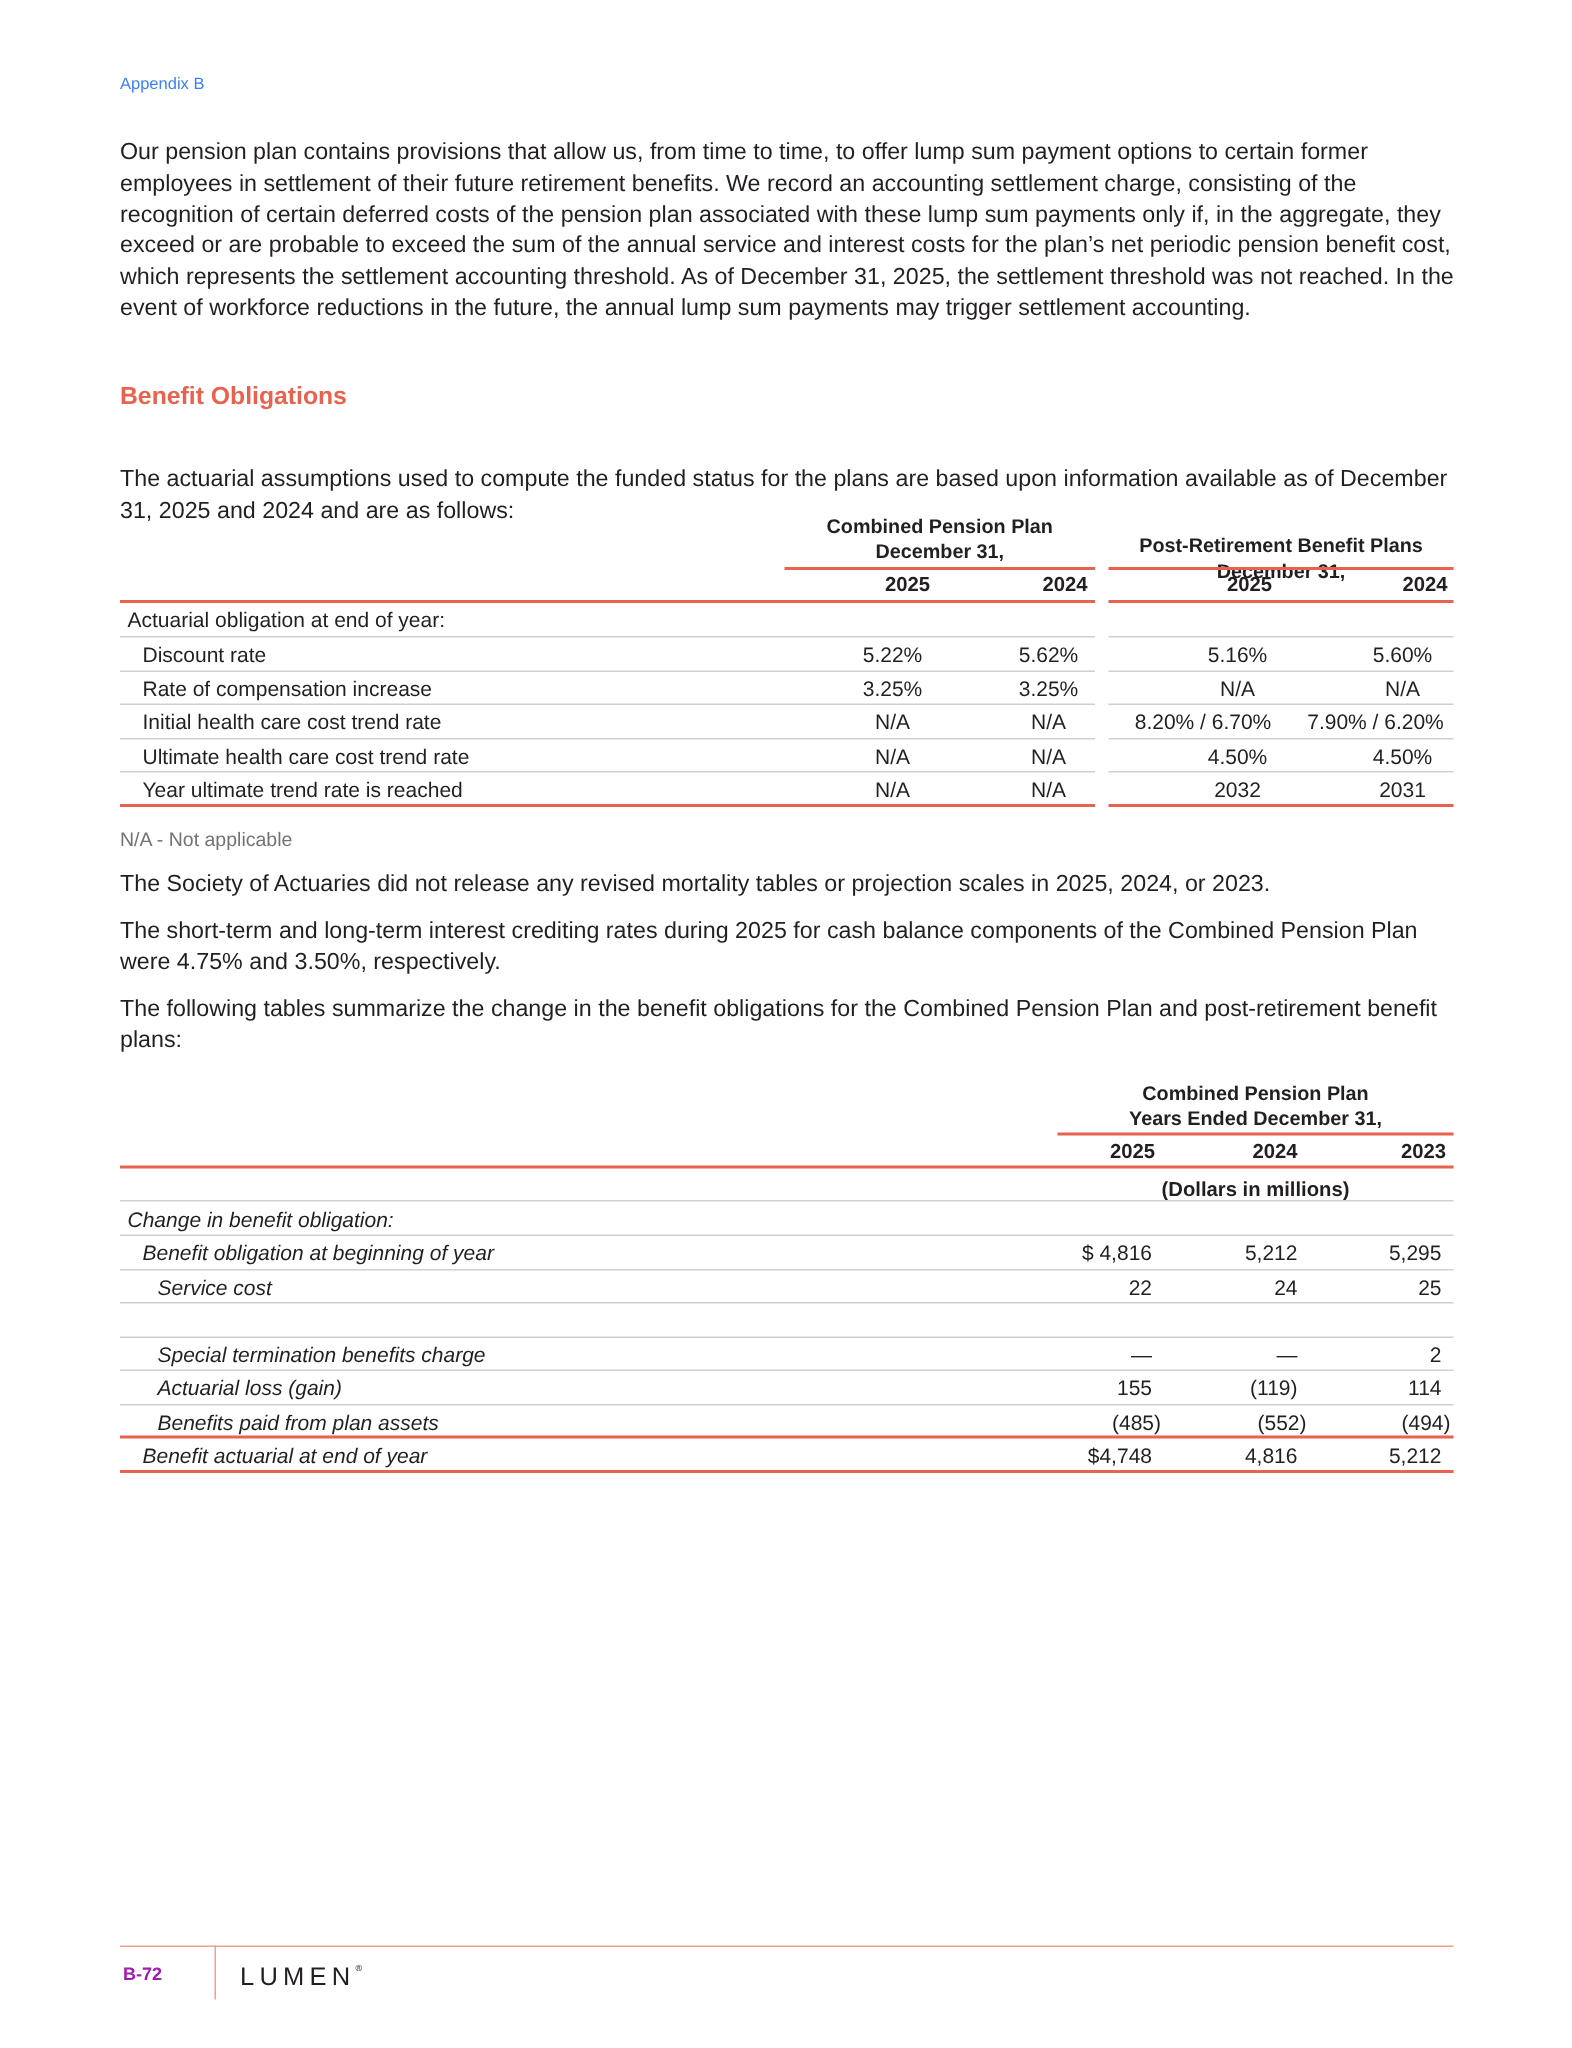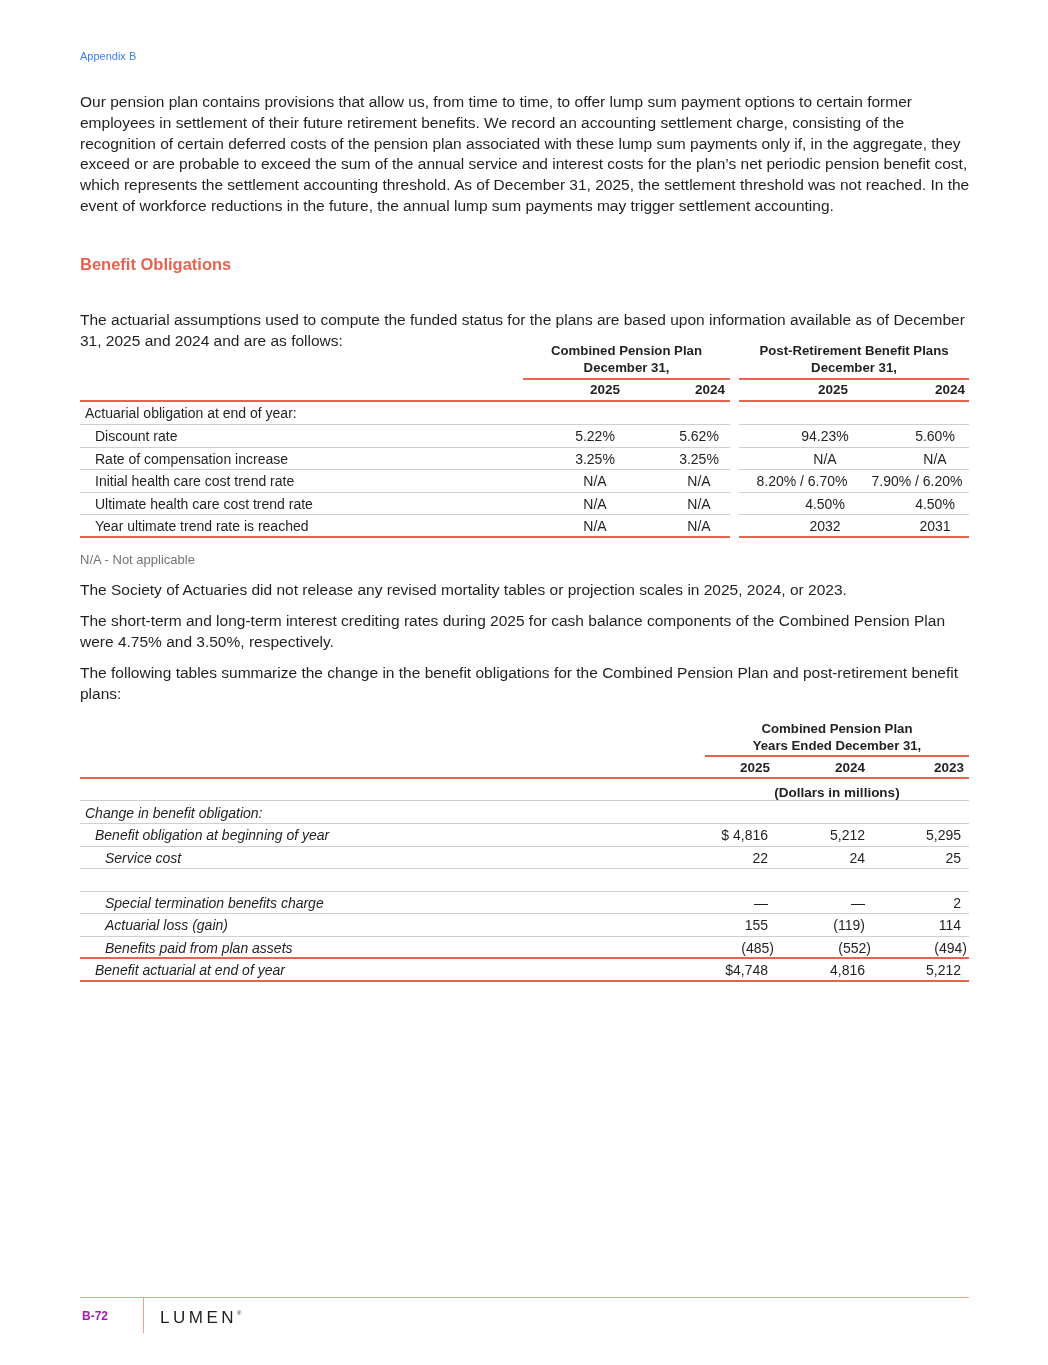--- a/index.html
+++ b/index.html
@@ -27,21 +27,21 @@
       font-size: 13px; color: #737373;
     }
 
     
     .t1 { position: absolute; left: 80px; top: 342px; width: 889px; height: 200px; }
     .t1 .grphdr {
       position: absolute; top: 0; height: 36px;
       font-size: 13.2px; font-weight: bold; text-align: center; line-height: 17px;
     }
     .t1 .grp1 { left: 443px; width: 207px; }
-    .t1 .grp2 { left: 659px; width: 230px; }
+    .t1 .grp2 { left: 659px; width: 230px; margin-top: 13px; }
     .t1 .uline { position: absolute; height: 2px; background: #e8634f; }
     .t1 .yr {
       position: absolute; top: 40px; font-size: 13.5px; font-weight: bold; text-align: right; width: 80px;
     }
     .t1 .row {
       position: absolute; left: 0; width: 889px; height: 22.5px;
       font-size: 14px; line-height: 22px;
     }
     .t1 .row .lbl { position: absolute; left: 0; }
     .t1 .row .lbl.ind { left: 15px; }
@@ -115,21 +115,21 @@
   <div class="row" style="top:60px;">
     <span class="lbl top">Actuarial obligation at end of year:</span>
   </div>
   <div class="rowline" style="top:82px; left:0; width:650px;"></div>
   <div class="rowline" style="top:82px; left:659px; width:230px;"></div>
 
   <div class="row" style="top:83px;">
     <span class="lbl ind">Discount rate</span>
     <span class="c" style="left:470px;width:90px;">5.22%</span>
     <span class="c" style="left:574px;width:90px;">5.62%</span>
-    <span class="c" style="left:670px;width:150px;">94.23%</span>
+    <span class="c" style="left:670px;width:150px;">5.16%</span>
     <span class="c" style="left:780px;width:150px;">5.60%</span>
   </div>
   <div class="rowline" style="top:105px; left:0; width:650px;"></div>
   <div class="rowline" style="top:105px; left:659px; width:230px;"></div>
 
   <div class="row" style="top:106px;">
     <span class="lbl ind">Rate of compensation increase</span>
     <span class="c" style="left:470px;width:90px;">3.25%</span>
     <span class="c" style="left:574px;width:90px;">3.25%</span>
     <span class="c" style="left:670px;width:150px;">N/A</span>

